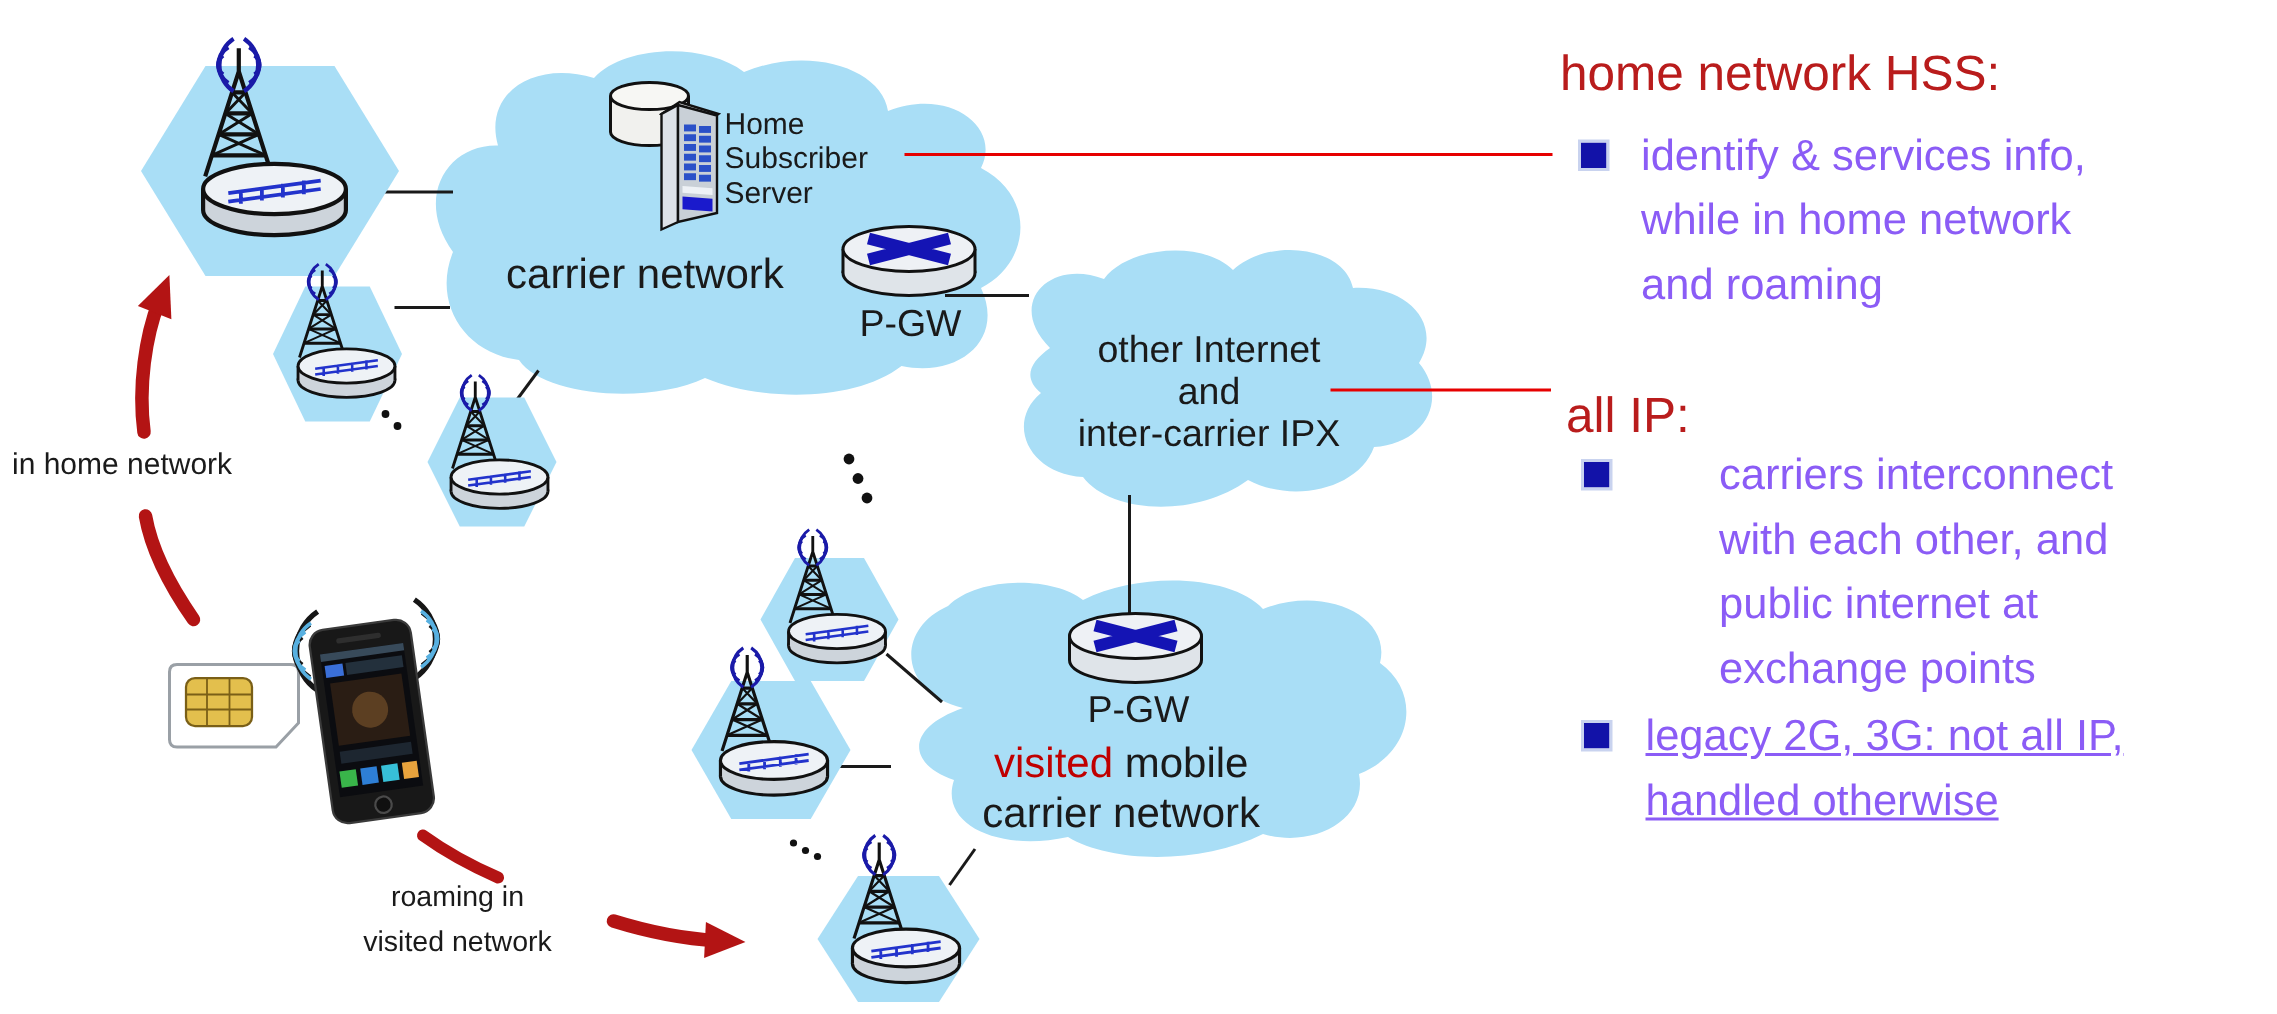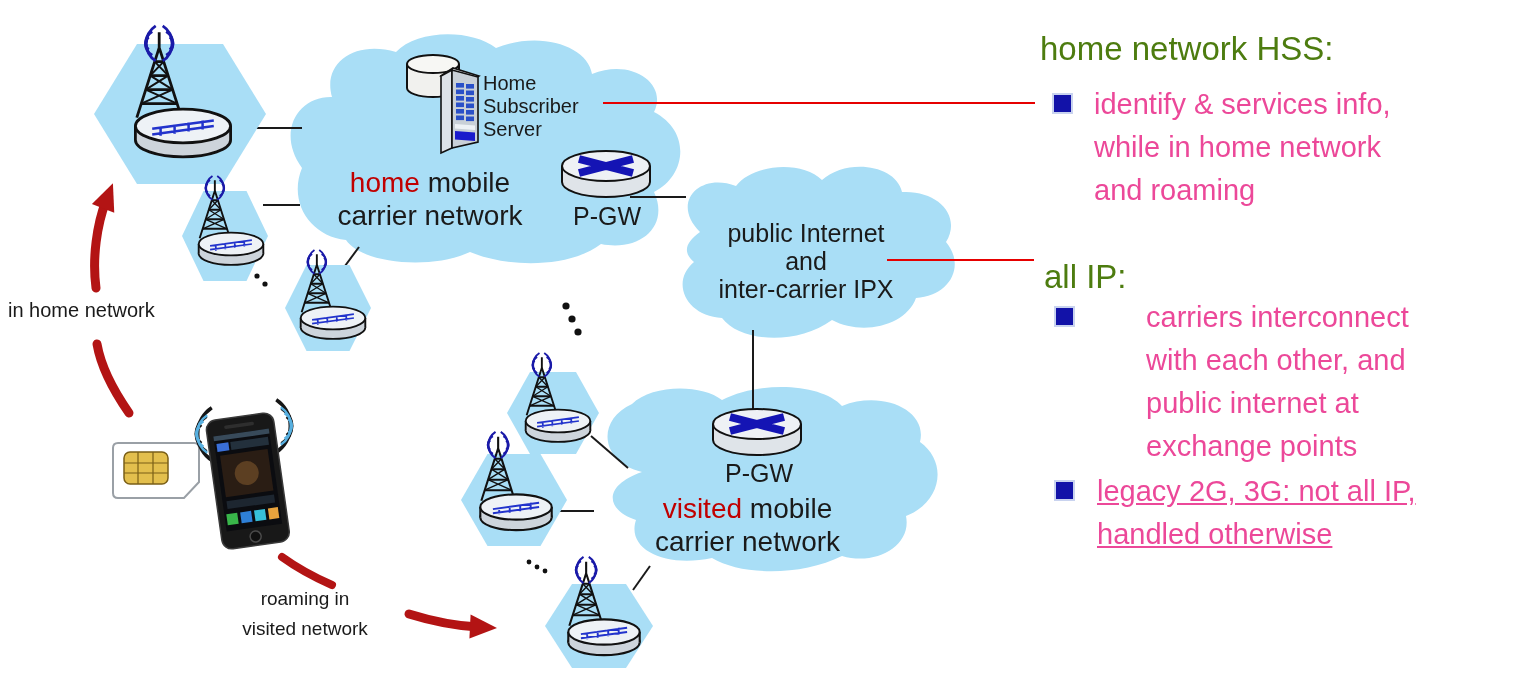--- a/index.html
+++ b/index.html
@@ -14,22 +14,22 @@
   .cloud-label{font-size:28px;line-height:33px;font-weight:400;}
   .hss-lbl{left:483px;top:72px;font-size:20px;line-height:23px;}
   .pgw1{left:569px;top:202px;width:76px;font-size:25px;}
   .pgw2{left:721px;top:459px;width:76px;font-size:25px;}
   .net-lbl{left:695px;top:219px;width:222px;font-size:25px;line-height:28px;}
   .home-lbl{left:315px;top:166px;width:230px;}
   .visited-lbl{left:625px;top:492px;width:245px;}
   .inhome{left:8px;top:299px;font-size:20px;}
   .sim-lbl{left:4px;top:496px;width:202px;font-size:25px;line-height:31px;}
   .roam-lbl{left:203px;top:584px;width:204px;font-size:19px;line-height:30px;}
-  .panel-h{position:absolute;font-size:33px;color:#4d7c0f;line-height:1.1;}
-  .panel-t{position:absolute;font-size:29px;line-height:43px;color:#ec4899;}
+  .panel-h{position:absolute;font-size:33px;color:#b91c1c;line-height:1.1;}
+  .panel-t{position:absolute;font-size:29px;line-height:43px;color:#8b5cf6;}
   .bullet{position:absolute;width:17px;height:17px;background:#1212a8;outline:2px solid #c9d3ef;}
 </style>
 </head>
 <body>
 
 <div class="stage">
 
 <svg width="1518" height="676" viewBox="0 0 1518 676">
   <defs>
     <marker id="mred" markerUnits="userSpaceOnUse" markerWidth="30" markerHeight="26" refX="9" refY="13" orient="auto">
@@ -183,27 +183,26 @@
     <rect x="264" y="511" width="10" height="11" fill="#e8a33d"></rect>
     <circle cx="248" cy="537" r="5.5" fill="#101010" stroke="#4a4a4a" stroke-width="1.5"></circle>
   </g>
 </svg>
 
 <div class="lbl hss-lbl pre">Home
 Subscriber
 Server</div>
 
 <div class="lbl home-lbl ctr cloud-label">
-  <div><span class="red">home</span><span> mobile</span></div>
   <div>carrier network</div>
 </div>
 
 <div class="lbl pgw1 ctr">P-GW</div>
 
-<div class="lbl net-lbl ctr pre">public Internet
+<div class="lbl net-lbl ctr pre">other Internet
 and
 inter-carrier IPX</div>
 
 <div class="lbl pgw2 ctr">P-GW</div>
 
 <div class="lbl visited-lbl ctr cloud-label">
   <div><span class="red">visited</span><span> mobile</span></div>
   <div>carrier network</div>
 </div>
 

